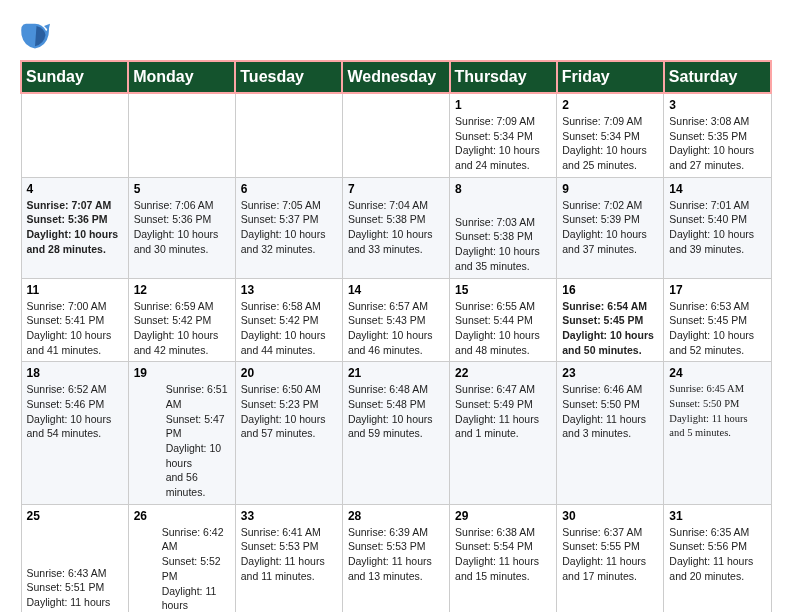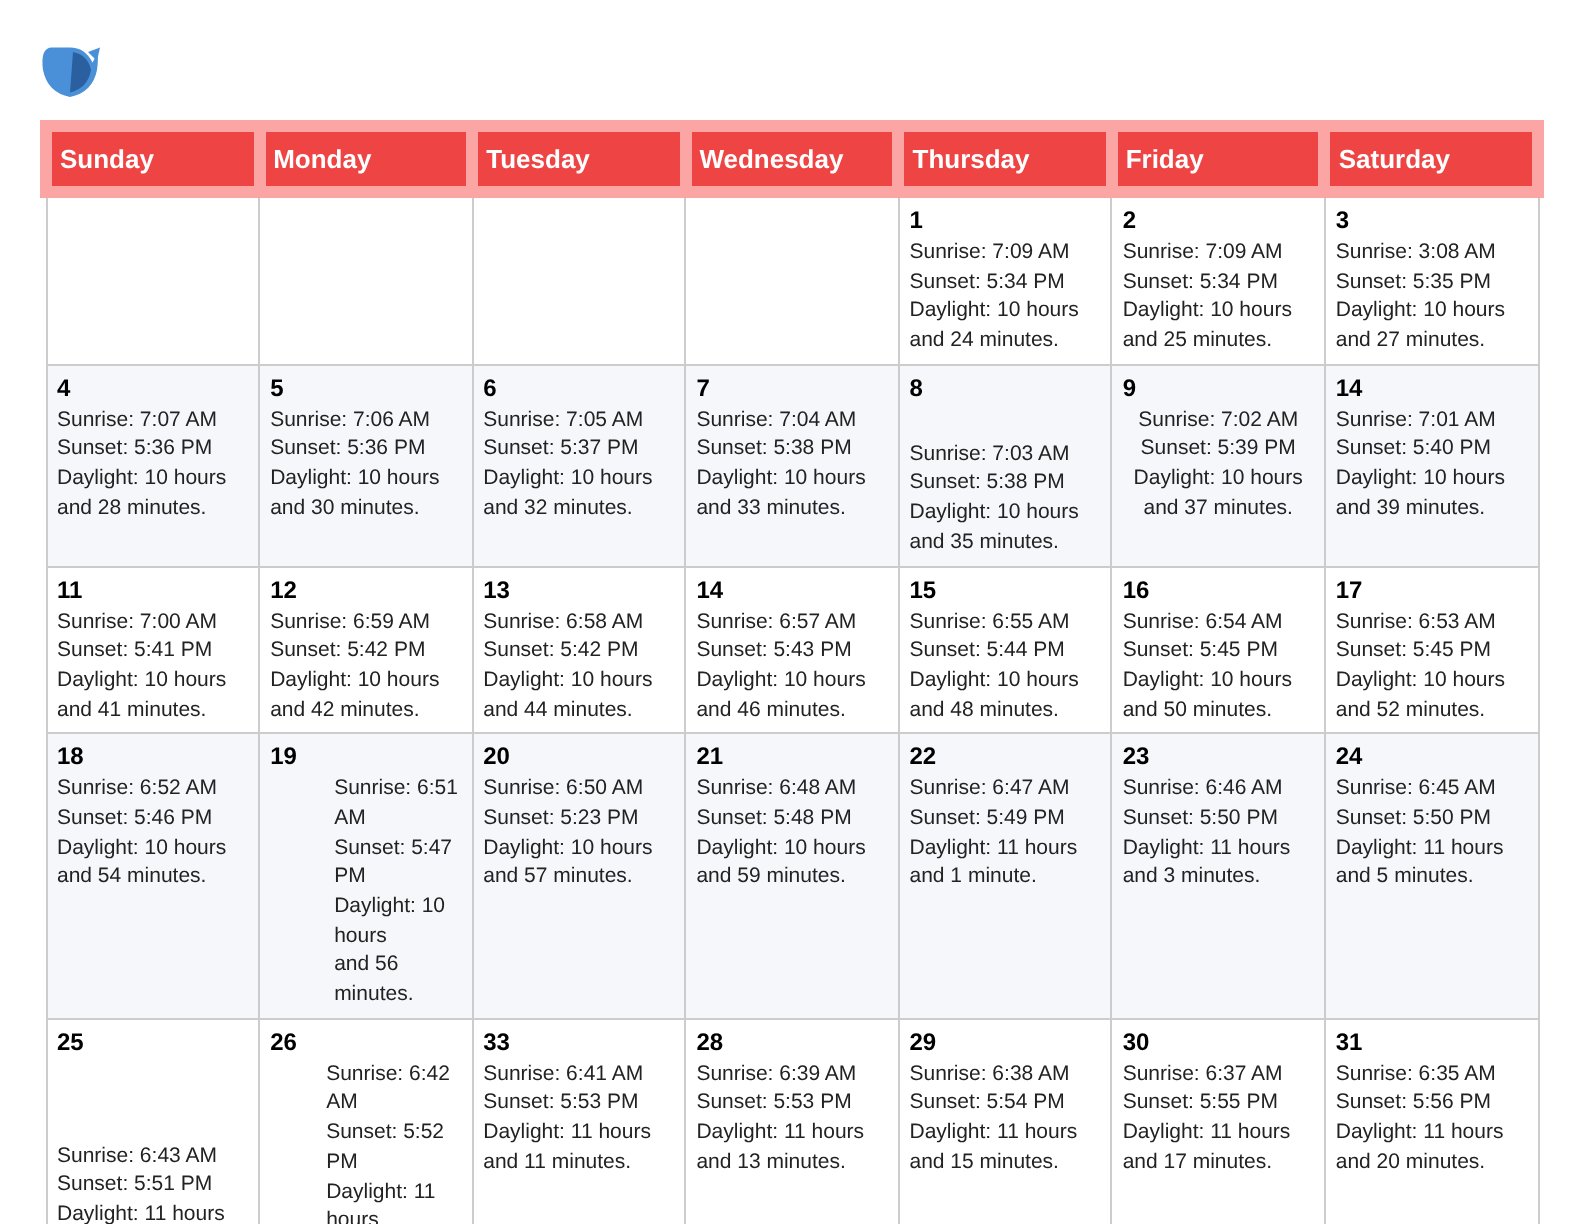--- a/index.html
+++ b/index.html
@@ -51,26 +51,26 @@
     .subtitle {
       font-size: 15px;
       color: #555;
     }
     .calendar {
       width: 100%;
       border-collapse: collapse;
       font-size: 11px;
     }
     .calendar th {
-      background-color: #ef4444;
+      background-color: #14532d;
       color: #fff;
       padding: 6px 4px;
       text-align: left;
-      font-size: 13px;
-      border: 6px solid #fca5a5;
+      font-size: 16px;
+      border: 2px solid #fca5a5;
     }
     .calendar td {
       border: 1px solid #ccc;
       padding: 4px 5px;
       vertical-align: top;
       width: calc(100%/7);
       min-height: 80px;
       background: #fff;
     }
     .calendar tr:nth-child(even) td {
@@ -148,21 +148,21 @@
           <span class="day-num">3</span>
           <div class="day-info" style="white-space: pre-line;">Sunrise: 3:08 AM
 Sunset: 5:35 PM
 Daylight: 10 hours
 and 27 minutes.</div>
         </td>
       </tr>
       <tr>
         <td>
           <span class="day-num">4</span>
-          <div class="day-info" style="white-space: pre-line;">Sunrise: 7:07 AM
+          <div class="day-info" style="white-space: pre-line; font-weight: bold;">Sunrise: 7:07 AM
 Sunset: 5:36 PM
 Daylight: 10 hours
 and 28 minutes.</div>
         </td>
         <td>
           <span class="day-num">5</span>
           <div class="day-info" style="white-space: pre-line;">Sunrise: 7:06 AM
 Sunset: 5:36 PM
 Daylight: 10 hours
 and 30 minutes.</div>
@@ -183,21 +183,21 @@
         </td>
         <td>
           <span class="day-num">8</span>
           <div class="day-info" style="white-space: pre-line; margin-top: 19px;">Sunrise: 7:03 AM
 Sunset: 5:38 PM
 Daylight: 10 hours
 and 35 minutes.</div>
         </td>
         <td>
           <span class="day-num">9</span>
-          <div class="day-info" style="white-space: pre-line; text-align: center;">Sunrise: 7:02 AM
+          <div class="day-info" style="white-space: pre-line;">Sunrise: 7:02 AM
 Sunset: 5:39 PM
 Daylight: 10 hours
 and 37 minutes.</div>
         </td>
         <td>
           <span class="day-num">14</span>
           <div class="day-info" style="white-space: pre-line;">Sunrise: 7:01 AM
 Sunset: 5:40 PM
 Daylight: 10 hours
 and 39 minutes.</div>
@@ -234,21 +234,21 @@
         </td>
         <td>
           <span class="day-num">15</span>
           <div class="day-info" style="white-space: pre-line;">Sunrise: 6:55 AM
 Sunset: 5:44 PM
 Daylight: 10 hours
 and 48 minutes.</div>
         </td>
         <td>
           <span class="day-num">16</span>
-          <div class="day-info" style="white-space: pre-line;">Sunrise: 6:54 AM
+          <div class="day-info" style="white-space: pre-line; font-weight: bold;">Sunrise: 6:54 AM
 Sunset: 5:45 PM
 Daylight: 10 hours
 and 50 minutes.</div>
         </td>
         <td>
           <span class="day-num">17</span>
           <div class="day-info" style="white-space: pre-line;">Sunrise: 6:53 AM
 Sunset: 5:45 PM
 Daylight: 10 hours
 and 52 minutes.</div>
@@ -292,21 +292,21 @@
         </td>
         <td>
           <span class="day-num">23</span>
           <div class="day-info" style="white-space: pre-line;">Sunrise: 6:46 AM
 Sunset: 5:50 PM
 Daylight: 11 hours
 and 3 minutes.</div>
         </td>
         <td>
           <span class="day-num">24</span>
-          <div class="day-info" style="white-space: pre-line;">Sunrise: 6:45 AM
+          <div class="day-info" style="white-space: pre-line; font-family: Liberation Serif, serif;">Sunrise: 6:45 AM
 Sunset: 5:50 PM
 Daylight: 11 hours
 and 5 minutes.</div>
         </td>
       </tr>
       <tr>
         <td>
           <span class="day-num">25</span>
           <div class="day-info" style="white-space: pre-line; margin-top: 43px;">Sunrise: 6:43 AM
 Sunset: 5:51 PM

